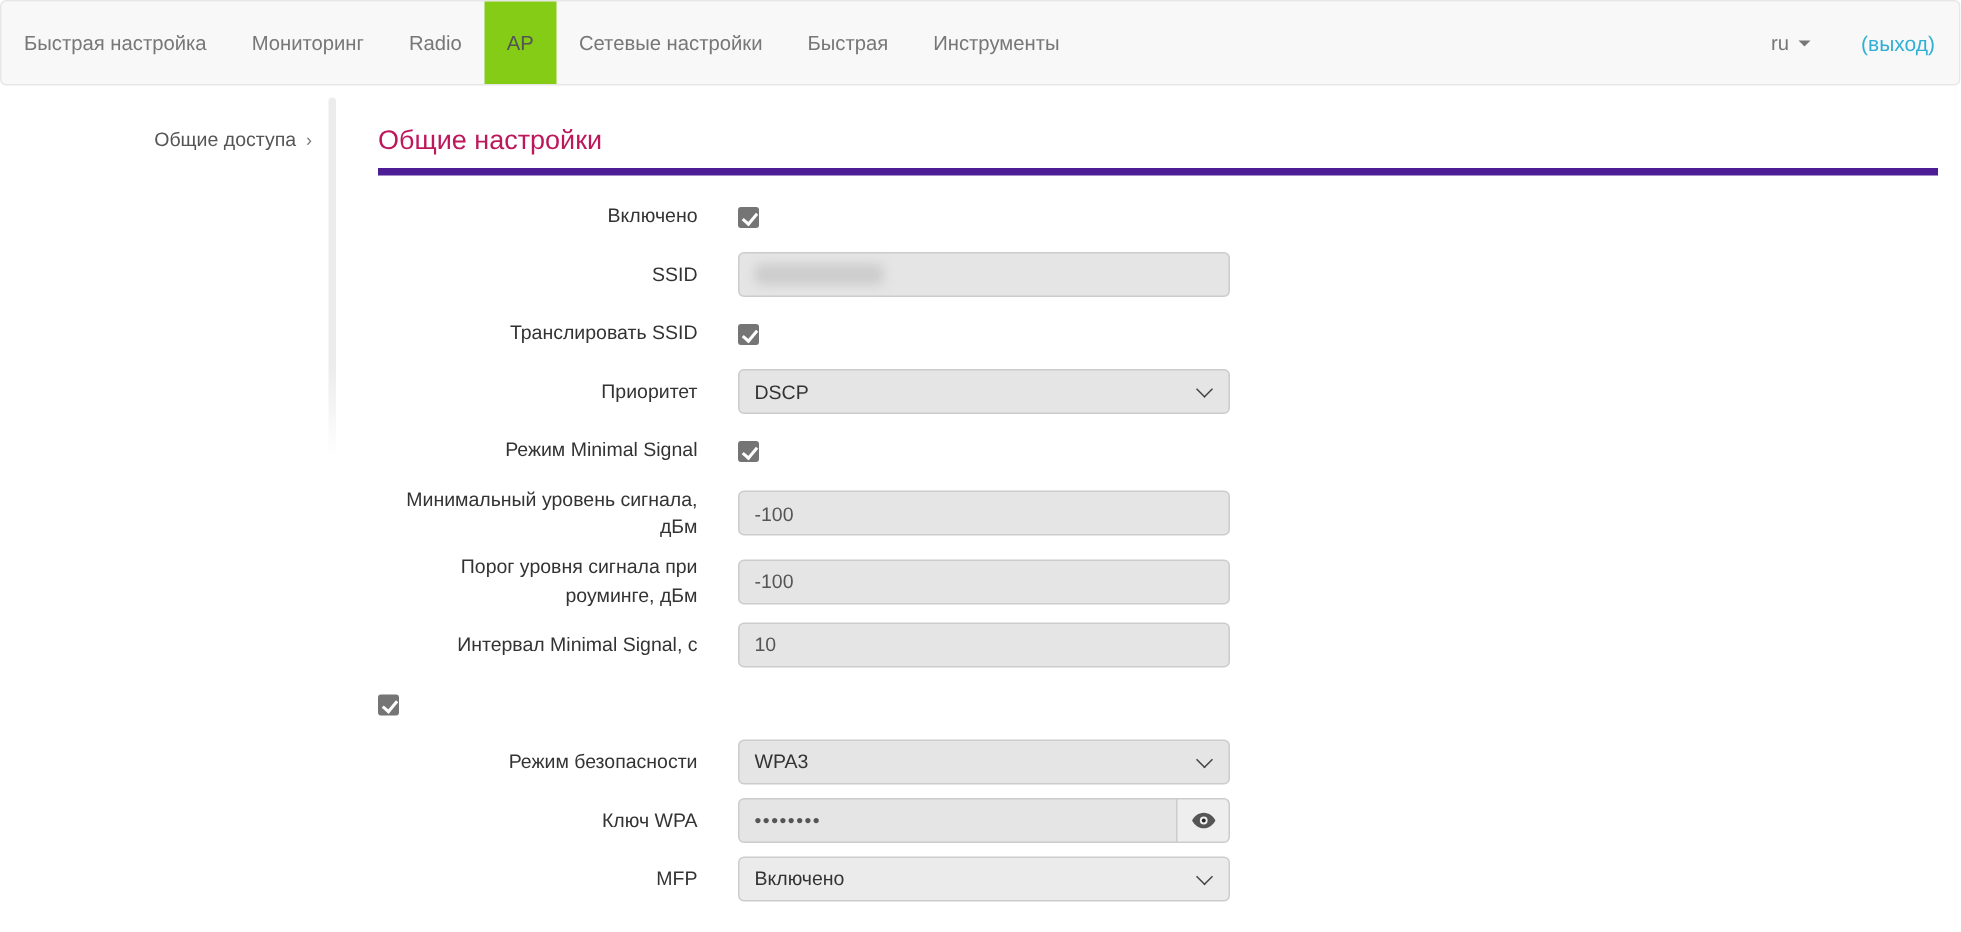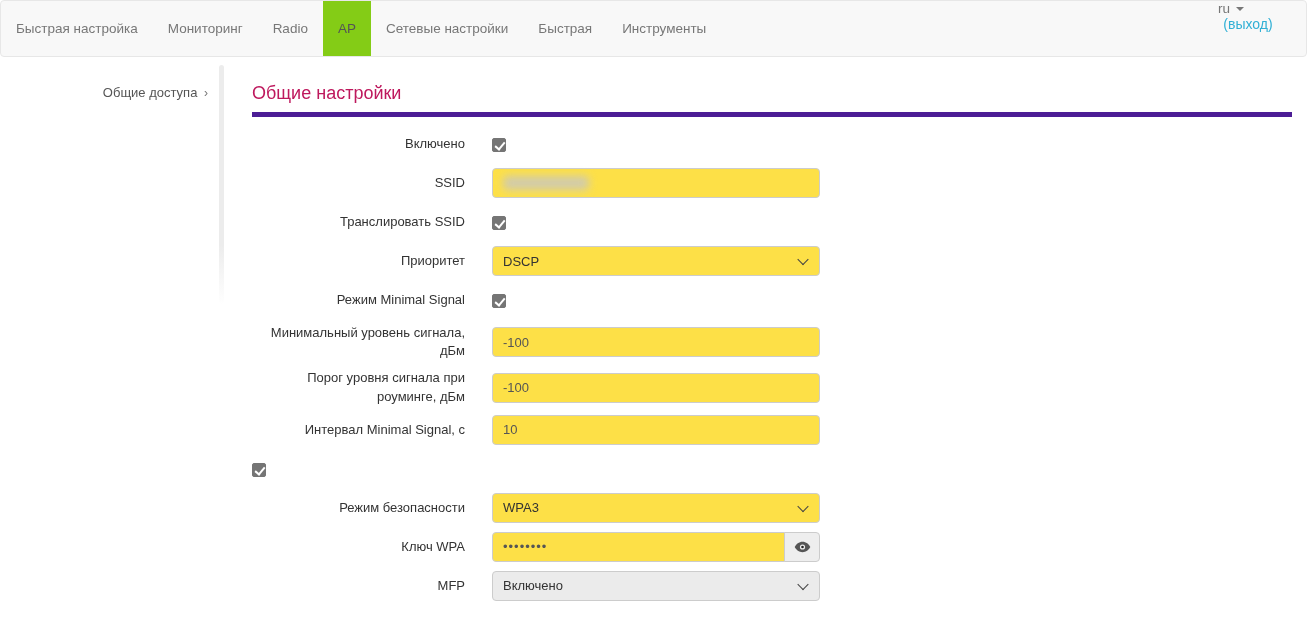--- a/index.html
+++ b/index.html
@@ -37,22 +37,21 @@
     cursor: pointer;
     white-space: nowrap;
   }
   .nav-item.active {
     background: #84cc16;
     color: #555;
   }
   .nav-right {
     display: flex;
     align-items: center;
-    padding-right: 28px;
-    flex-direction: column;
+    padding-right: 16px;
   }
   .lang-dropdown {
     color: #777;
     font-size: 13.5px;
     cursor: pointer;
     display: flex;
     align-items: center;
     margin-right: 34px;
   }
   .caret {
@@ -127,21 +126,21 @@
 
   input[type="text"], input[type="password"], select {
     width: 100%;
     height: 30px;
     border: 1px solid #ccc;
     border-radius: 4px;
     padding: 4px 10px;
     font-size: 13px;
     font-family: "Liberation Sans", sans-serif;
     color: #555;
-    background: #fde047;
+    background: #e5e5e5;
     outline: none;
   }
   select {
     appearance: none;
     -webkit-appearance: none;
     padding-right: 28px;
     color: #333;
     cursor: pointer;
   }
   select:disabled {

